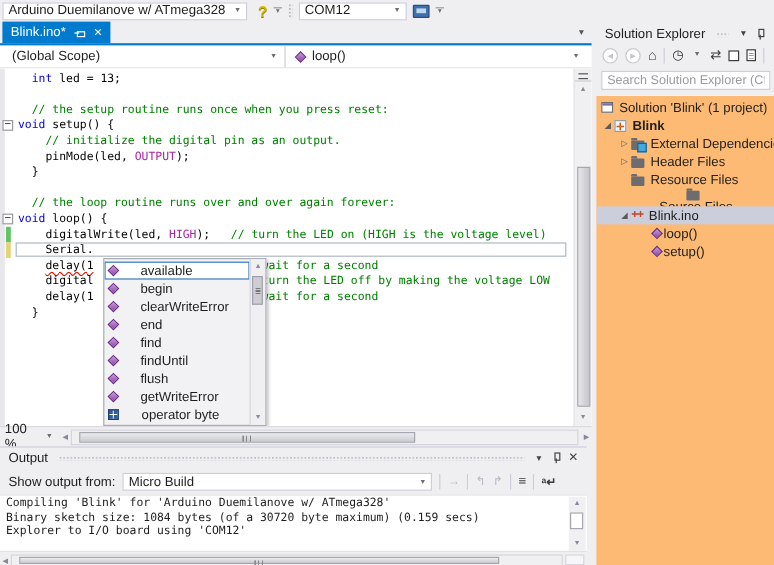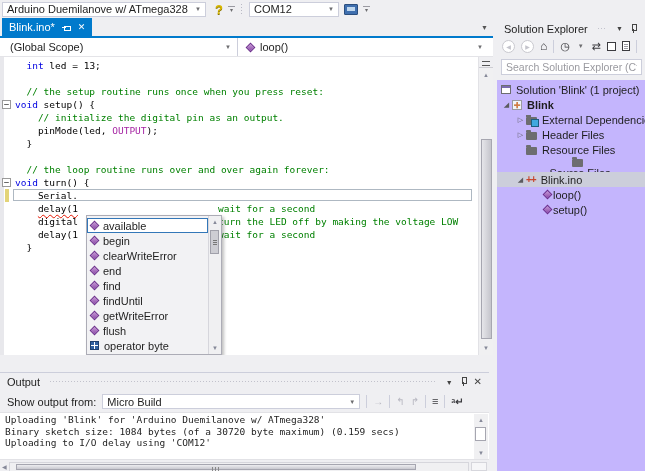--- a/index.html
+++ b/index.html
@@ -50,21 +50,21 @@
   .cbar.green{background:#62C462}.cbar.yellow{background:#E3D478}
   .outl{position:absolute;left:2px;top:2px;width:9px;height:9px;border:1px solid #9A9A9A;background:#fff;font-size:9px;line-height:7px;text-align:center;color:#333;font-family:"DejaVu Sans Mono",monospace}
   .curbox{position:absolute;left:13px;right:6px;top:0;height:12px;border:1px solid #AEB8C2}
   .after{position:absolute;left:218px;top:0;color:#008000}
   .seg-kw{color:#0000E0}.seg-cmt{color:#008000}.seg-mac{color:#A626A4}
   .seg-sq{text-decoration-line:underline;text-decoration-style:wavy;text-decoration-color:#E51400;text-underline-offset:2px}
 
   
   .isense{position:absolute;left:86px;top:158px;width:136px;height:140px;background:#F2F2F4;border:1px solid #ACACB6;box-shadow:2px 2px 3px rgba(0,0,0,.25);display:flex;z-index:5}
   .ilist{flex:1;padding-top:2px;overflow:hidden}
-  .irow{height:15px;display:flex;align-items:center;gap:5px;padding:0 3px;white-space:nowrap}
+  .irow{height:15px;display:flex;align-items:center;gap:19px;padding:0 3px;white-space:nowrap}
   .irow.sel{background:#fff;outline:1px solid #3377B8;outline-offset:-1px}
   .ii{flex:none}
   .ii-method{width:7px;height:7px;transform:rotate(45deg);background:linear-gradient(135deg,#C89AD6,#8B49A8);border:1px solid #6B2D8B;margin-left:1px}
   .ii-operator{width:9px;height:9px;background:#2F5FA0;border:1px solid #1D3F6E;
      background-image:linear-gradient(#fff 1px,transparent 1px),linear-gradient(90deg,#fff 1px,transparent 1px);background-size:4px 4px;background-position:3px 3px}
   .iscroll{width:13px;background:#F0F0F2;border-left:1px solid #D6D6DC;position:relative}
   .iarr{position:absolute;left:0;width:100%;text-align:center;font-size:6px;color:#868999;line-height:10px}
   .ithumb{position:absolute;left:1px;top:14px;width:9px;height:24px;background:#CDCDD3;border:1px solid #A0A0AA}
   .ithumb::after{content:'';position:absolute;left:2px;top:9px;width:4px;height:5px;
      background:repeating-linear-gradient(#777 0 1px,transparent 1px 2px)}
@@ -121,21 +121,21 @@
   .synci{font-size:11px;color:#3B3B3F;line-height:11px}
   .i-collapse{width:9px;height:9px;border:1px solid #3B3B3F;background:#fff;position:relative;flex:none}
   .i-collapse::before{content:'';position:absolute;left:2px;top:-3px;width:9px;height:9px;border:1px solid #3B3B3F;background:#fff;z-index:-1}
   .i-doc{width:8px;height:10px;border:1px solid #3B3B3F;background:#fff;position:relative;flex:none}
   .i-doc::before{content:'';position:absolute;left:1px;top:2px;width:4px;height:5px;
      background:repeating-linear-gradient(#9a9aa2 0 1px,transparent 1px 2px)}
   .sesearch{padding:3px 3px 2px 4px}
   .sesearch input{width:100%;height:16px;border:1px solid #CCCEDB;background:#fff;padding:0 4px;
      font-family:"Liberation Sans",sans-serif;font-size:10.5px;color:#1E1E1E}
   .sesearch input::placeholder{color:#9A9AA0}
-  .tree{position:absolute;left:0;top:62px;right:0;bottom:0;background:#c4b5fd;overflow:hidden;padding-top:2px}
+  .tree{position:absolute;left:0;top:62px;right:0;bottom:0;background:#fdba74;overflow:hidden;padding-top:2px}
   .trow{position:relative;height:15px;display:flex;align-items:center;white-space:nowrap}
   .trow.sel{background:#CCCEDB}
   .texp{width:11px;text-align:center;font-size:7px;color:#5B5B5F;flex:none}
   .tico{flex:none;margin-right:5px}
   .tlabel{overflow:hidden}
   .bold{font-weight:bold}
   .ti-solution{width:10px;height:9px;border:1px solid #6D6D70;background:#fff;position:relative}
   .ti-solution::before{content:'';position:absolute;left:0;top:0;width:8px;height:2px;background:#7B6BB0}
   .ti-project{width:10px;height:10px;border:1px solid #9A9AA0;background:#EFF6FB;color:#C75B12;font-size:8px;line-height:9px;text-align:center;font-weight:bold}
   .ti-folder{width:11px;height:8px;background:#6D6D70;border-radius:1px;position:relative;margin-top:2px}
@@ -194,21 +194,22 @@
       <div class="lines">
           <div class="cl"><span class="seg-pl">  </span><span class="seg-kw">int</span><span class="seg-pl"> led = 13;</span></div>
           <div class="cl"></div>
           <div class="cl"><span class="seg-cmt">  // the setup routine runs once when you press reset:</span></div>
           <div class="cl"><span class="outl">−</span><span class="seg-kw">void</span><span class="seg-pl"> setup() {</span></div>
           <div class="cl"><span class="seg-cmt">    // initialize the digital pin as an output.</span></div>
           <div class="cl"><span class="seg-pl">    pinMode(led, </span><span class="seg-mac">OUTPUT</span><span class="seg-pl">);</span></div>
           <div class="cl"><span class="seg-pl">  }</span></div>
           <div class="cl"></div>
           <div class="cl"><span class="seg-cmt">  // the loop routine runs over and over again forever:</span></div>
-          <div class="cl"><span class="outl">−</span><span class="seg-kw">void</span><span class="seg-pl"> turn() {</span></div>
+          <div class="cl"><span class="outl">−</span><span class="seg-kw">void</span><span class="seg-pl"> loop() {</span></div>
+          <div class="cl"><span class="cbar green"></span><span class="seg-pl">    digitalWrite(led, </span><span class="seg-mac">HIGH</span><span class="seg-pl">);   </span><span class="seg-cmt">// turn the LED on (HIGH is the voltage level)</span></div>
           <div class="cl"><span class="curbox"></span><span class="cbar yellow"></span><span class="seg-pl">    Serial.</span></div>
           <div class="cl"><span class="seg-pl">    </span><span class="seg-sq">delay(1</span><span class="after seg-cmt">wait for a second</span></div>
           <div class="cl"><span class="seg-pl">    digital</span><span class="after seg-cmt">turn the LED off by making the voltage LOW</span></div>
           <div class="cl"><span class="seg-pl">    delay(1</span><span class="after seg-cmt">wait for a second</span></div>
           <div class="cl"><span class="seg-pl">  }</span></div>
         </div>
 
       <div class="isense">
         <div class="ilist">
             <div class="irow sel">
@@ -230,25 +231,25 @@
             <div class="irow">
               <span class="ii ii-method"></span>
               <span>find</span>
             </div>
             <div class="irow">
               <span class="ii ii-method"></span>
               <span>findUntil</span>
             </div>
             <div class="irow">
               <span class="ii ii-method"></span>
+              <span>flush</span>
+            </div>
+            <div class="irow">
+              <span class="ii ii-method"></span>
               <span>getWriteError</span>
-            </div>
-            <div class="irow">
-              <span class="ii ii-method"></span>
-              <span>flush</span>
             </div>
             <div class="irow">
               <span class="ii ii-operator"></span>
               <span>operator byte</span>
             </div>
           </div>
         <div class="iscroll">
           <span class="iarr" style="top:1px">▲</span>
           <span class="ithumb"></span>
           <span class="iarr" style="bottom:1px">▼</span>
@@ -256,20 +257,31 @@
       </div>
 
       <div class="vscroll">
         <div class="split"></div>
         <div class="sarr vs-up">▲</div>
         <div class="vthumb"></div>
         <div class="sarr vs-dn">▼</div>
       </div>
     </div>
 
+    <div class="ebot">
+      <div class="zoombox">
+        <span>100 %</span>
+        <span class="dd">▼</span>
+      </div>
+      <span class="harr">◀</span>
+      <div class="htrack">
+        <div class="hthumb"></div>
+      </div>
+      <span class="harr">▶</span>
+    </div>
 
     <div class="outpanel">
       <div class="phead">
         <span>Output</span>
         <span class="grip"></span>
         <span class="ddk">▼</span>
         <span class="pinp"></span>
         <span class="px">✕</span>
       </div>
       <div class="otb">
@@ -282,21 +294,21 @@
         <span class="gico">→</span>
         <span class="vsep"></span>
         <span class="gico">↰</span>
         <span class="gico">↱</span>
         <span class="vsep"></span>
         <span class="dico">≡</span>
         <span class="vsep"></span>
         <span class="wrapico">ᵃ↵</span>
       </div>
       <div class="otext">
-        <div class="olines"><div>Uploading 'Blink' for 'Arduino Duemilanove w/ ATmega328'</div><div>Binary sketch size: 1084 bytes (of a 30720 byte maximum) (0.159 secs)</div><div>Uploading to I/O delay using 'COM12'</div></div>
+        <div class="olines"><div>Compiling 'Blink' for 'Arduino Duemilanove w/ ATmega328'</div><div>Binary sketch size: 1084 bytes (of a 30720 byte maximum) (0.159 secs)</div><div>Explorer to I/O board using 'COM12'</div></div>
         <div class="ovs">
           <div class="sarr vs-up">▲</div>
           <div class="ovthumb"></div>
           <div class="sarr vs-dn">▼</div>
         </div>
       </div>
       <div class="ohs">
         <span class="harr">◀</span>
         <div class="htrack">
           <div class="hthumb"></div>

